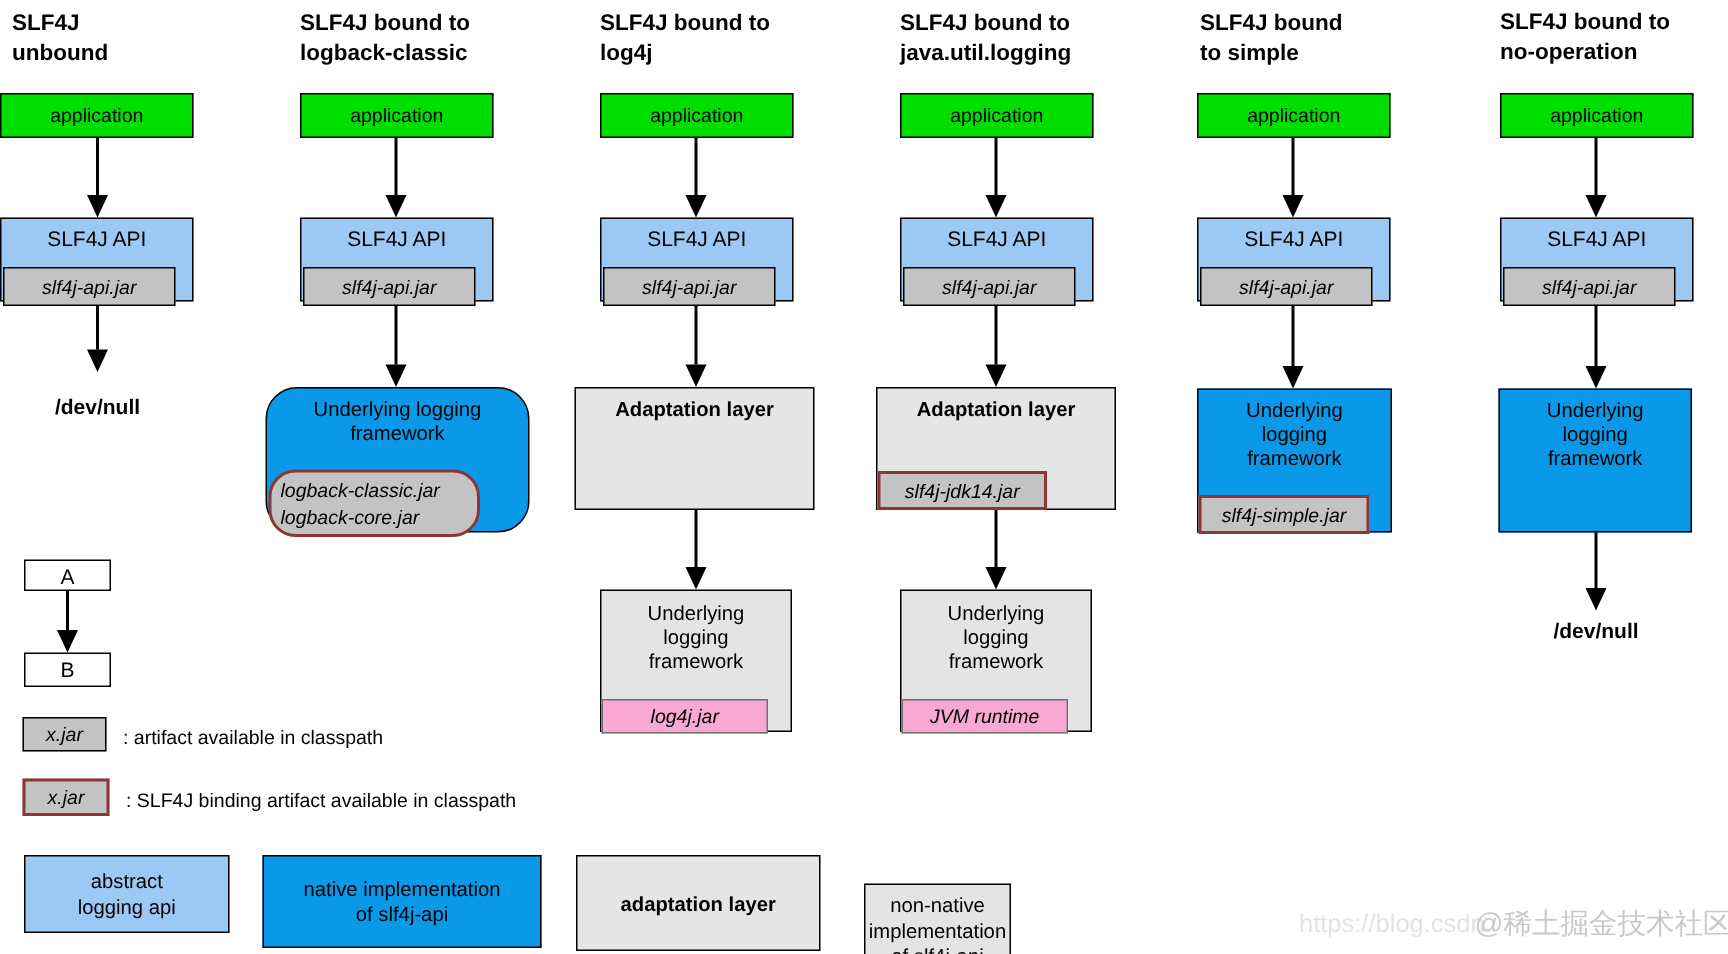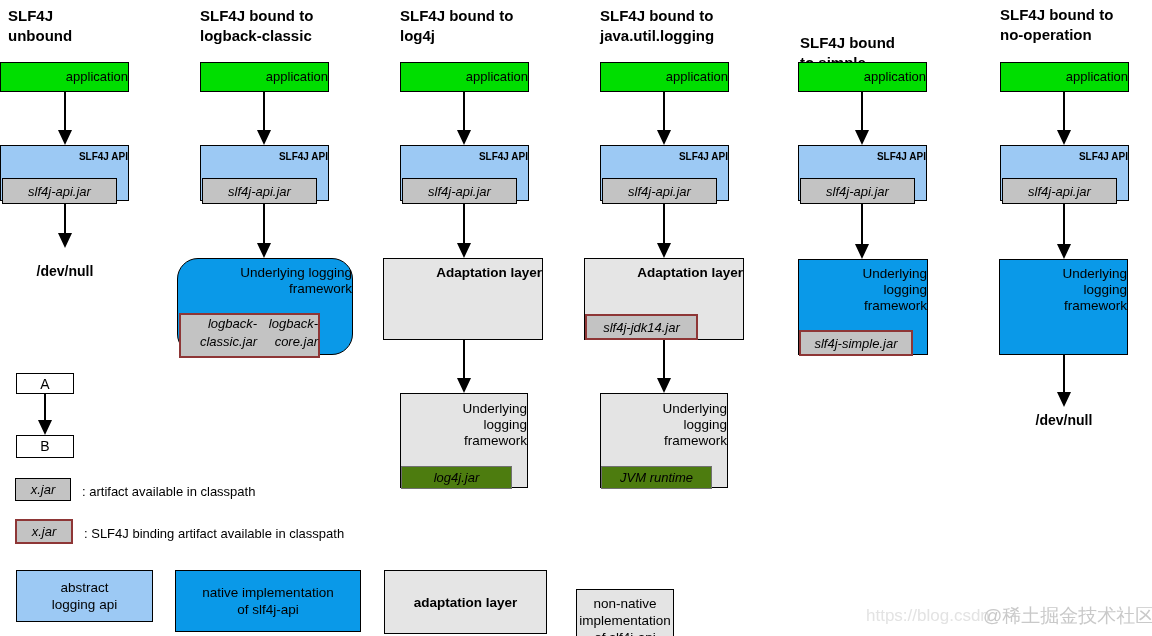--- a/index.html
+++ b/index.html
@@ -1,31 +1,31 @@
 <!DOCTYPE html>
 <html><head>
 <meta charset="utf-8">
 <style>
   html,body{margin:0;padding:0;background:#fff;}
   #canvas{
     position:relative;width:1152px;height:636px;background:#fff;overflow:hidden;
     font-family:"Liberation Sans","DejaVu Sans",sans-serif;color:#000;
   }
-  .box{position:absolute;box-sizing:border-box;border:1px solid #000;text-align:right;}
+  .box{position:absolute;box-sizing:border-box;border:1px solid #000;text-align:center;}
   .green{background:#00de00;}
   .lblue{background:#9cc9f4;}
   .blue{background:#0a99e8;}
   .teal{background:#e5e5e5;font-weight:bold;}
   .lgray{background:#e4e4e4;}
   .jar{background:#c3c3c3;font-style:italic;font-size:13px;display:flex;align-items:center;justify-content:center;}
   .jar.redborder{border:2px solid #8e3636;}
-  .jar.fwjar{background:#4d7c0f;border:1px solid #707070;}
-  .jar.multiline{align-items:flex-start;justify-content:center;padding-left:6px;line-height:18px;}
+  .jar.fwjar{background:#f9a8d4;border:1px solid #707070;}
+  .jar.multiline{flex-direction:column;align-items:flex-start;justify-content:center;padding-left:6px;line-height:18px;border-radius:18px;}
   .applabel{font-size:13px;line-height:28px;}
-  .apilabel{font-size:10px;padding-top:5px;font-weight:bold;}
+  .apilabel{font-size:14px;padding-top:5px;}
   .title{position:absolute;font-weight:bold;font-size:15px;line-height:20px;white-space:nowrap;}
   .fwtext{font-size:13.5px;line-height:16px;padding-top:6px;}
   .fwtext3{font-size:13.5px;line-height:16px;padding-top:7px;}
   .sink{position:absolute;font-weight:bold;font-size:14px;text-align:center;width:100px;}
   .varrow{position:absolute;width:16px;display:flex;flex-direction:column;align-items:center;}
   .varrow .shaft{flex:1;width:2px;background:#000;}
   .varrow .head{width:0;height:0;border-left:7px solid transparent;border-right:7px solid transparent;border-top:15px solid #000;}
   .legendtext{position:absolute;font-size:13px;line-height:17px;}
   .legendbox{position:absolute;box-sizing:border-box;border:1px solid #000;background:#fff;text-align:center;font-size:14px;line-height:20px;}
   .blegend{position:absolute;box-sizing:border-box;border:1px solid #000;display:flex;flex-direction:column;align-items:center;justify-content:center;font-size:13.5px;line-height:17px;text-align:center;}
@@ -46,21 +46,21 @@
     <div>logback-classic</div>
   </div>
   <div class="title" style="left:400px;top:6px;">
     <div>SLF4J bound to</div>
     <div>log4j</div>
   </div>
   <div class="title" style="left:600px;top:6px;">
     <div>SLF4J bound to</div>
     <div>java.util.logging</div>
   </div>
-  <div class="title" style="left:800px;top:6px;margin-top:27px;">
+  <div class="title" style="left:800px;top:6px;">
     <div>SLF4J bound</div>
     <div>to simple</div>
   </div>
   <div class="title" style="left:1000px;top:5px;">
     <div>SLF4J bound to</div>
     <div>no-operation</div>
   </div>
 
   <div class="box green applabel" style="left:0px;top:62px;width:129px;height:30px;"><span>application</span></div>
   <div class="box green applabel" style="left:200px;top:62px;width:129px;height:30px;"><span>application</span></div>

